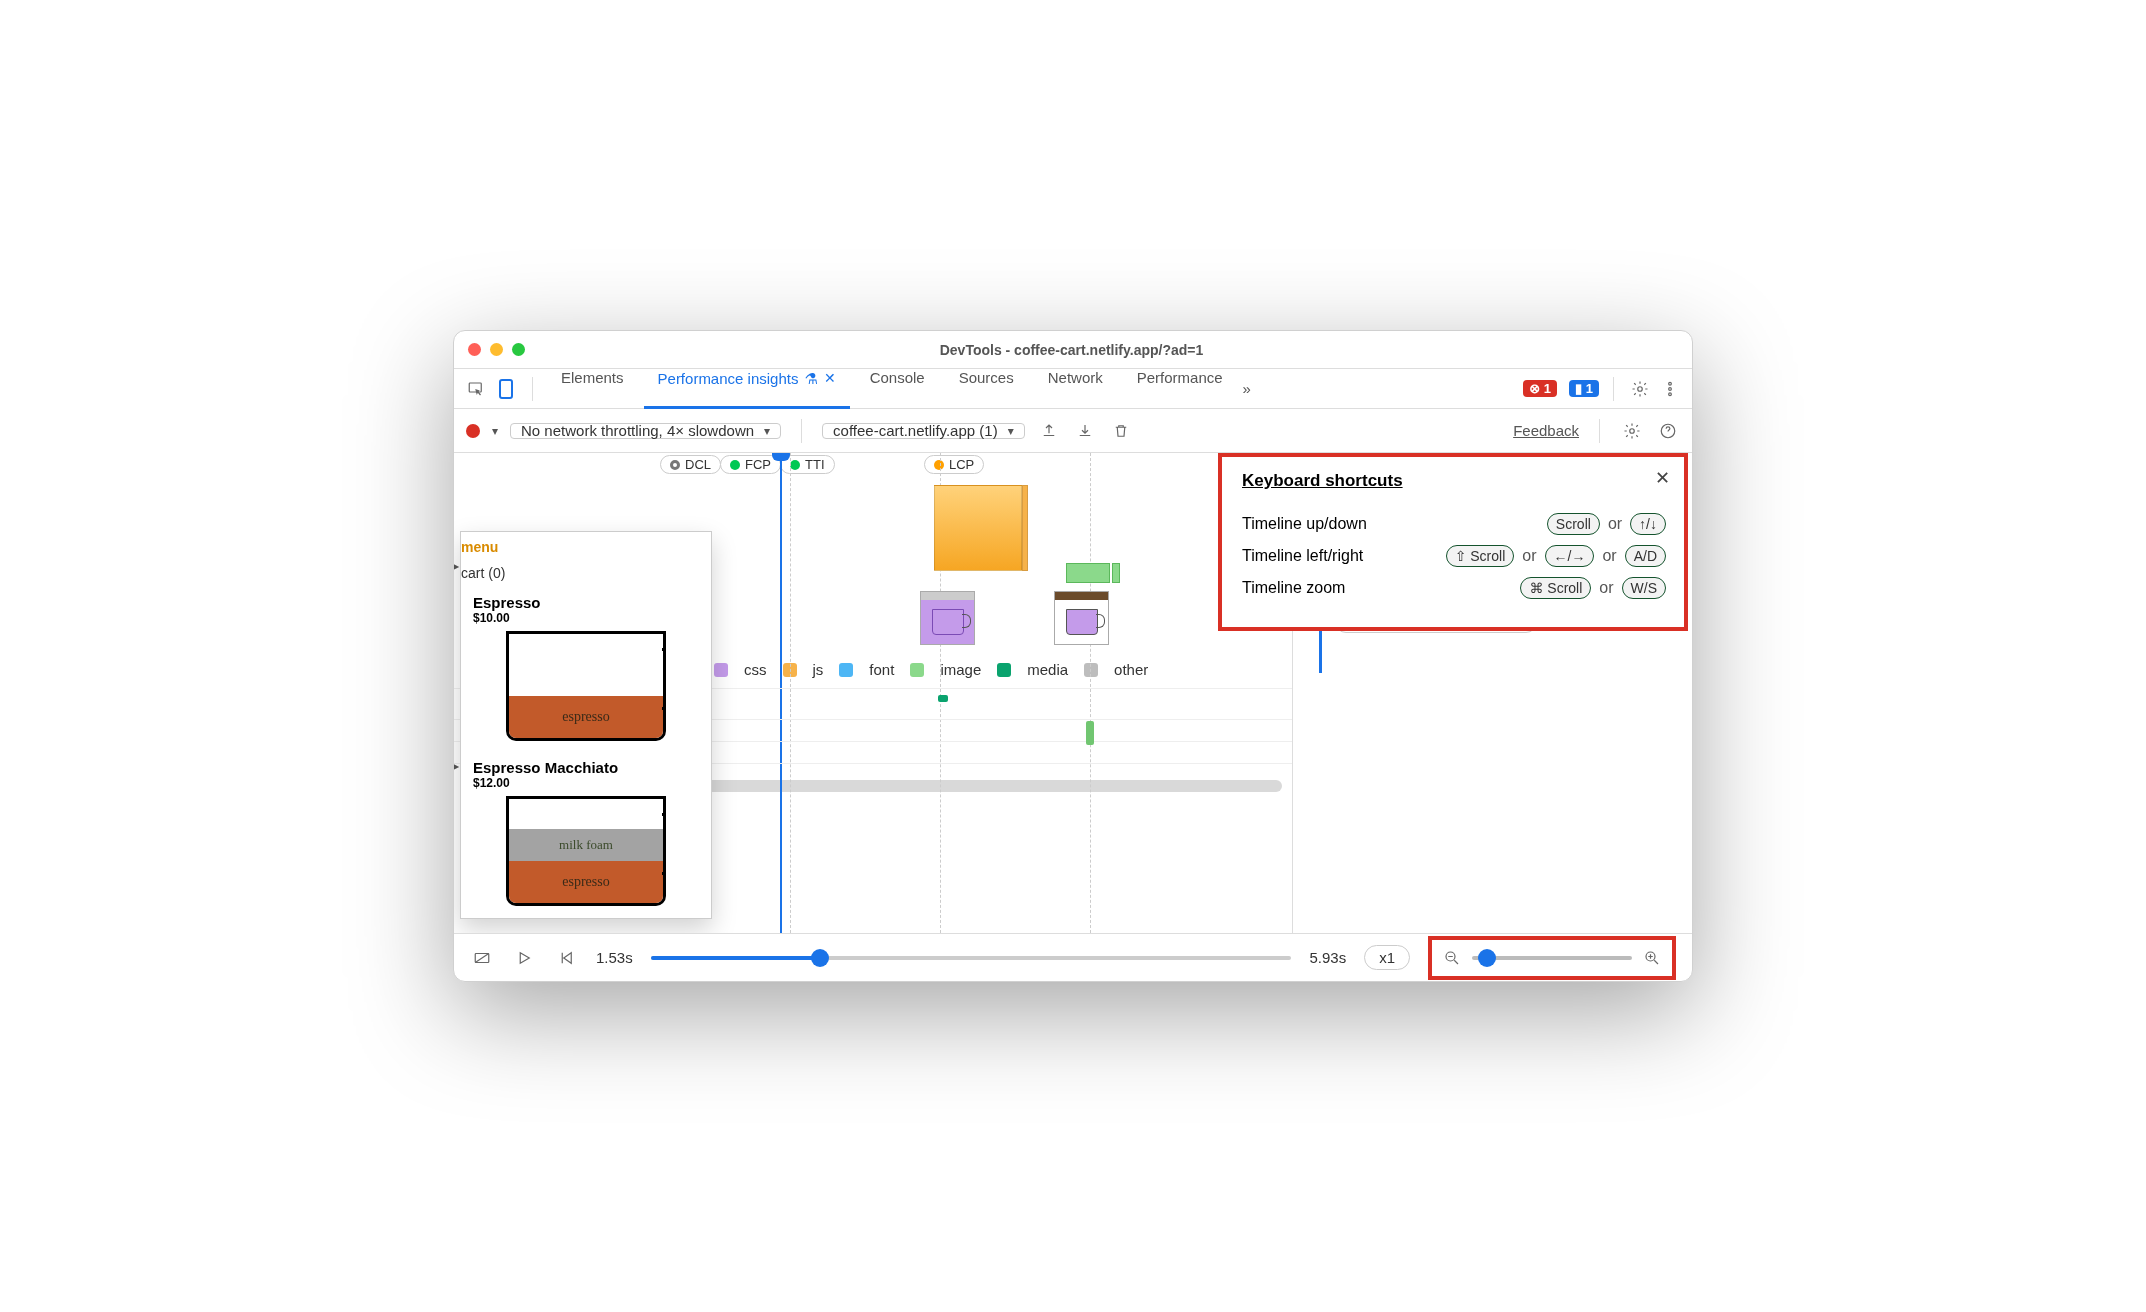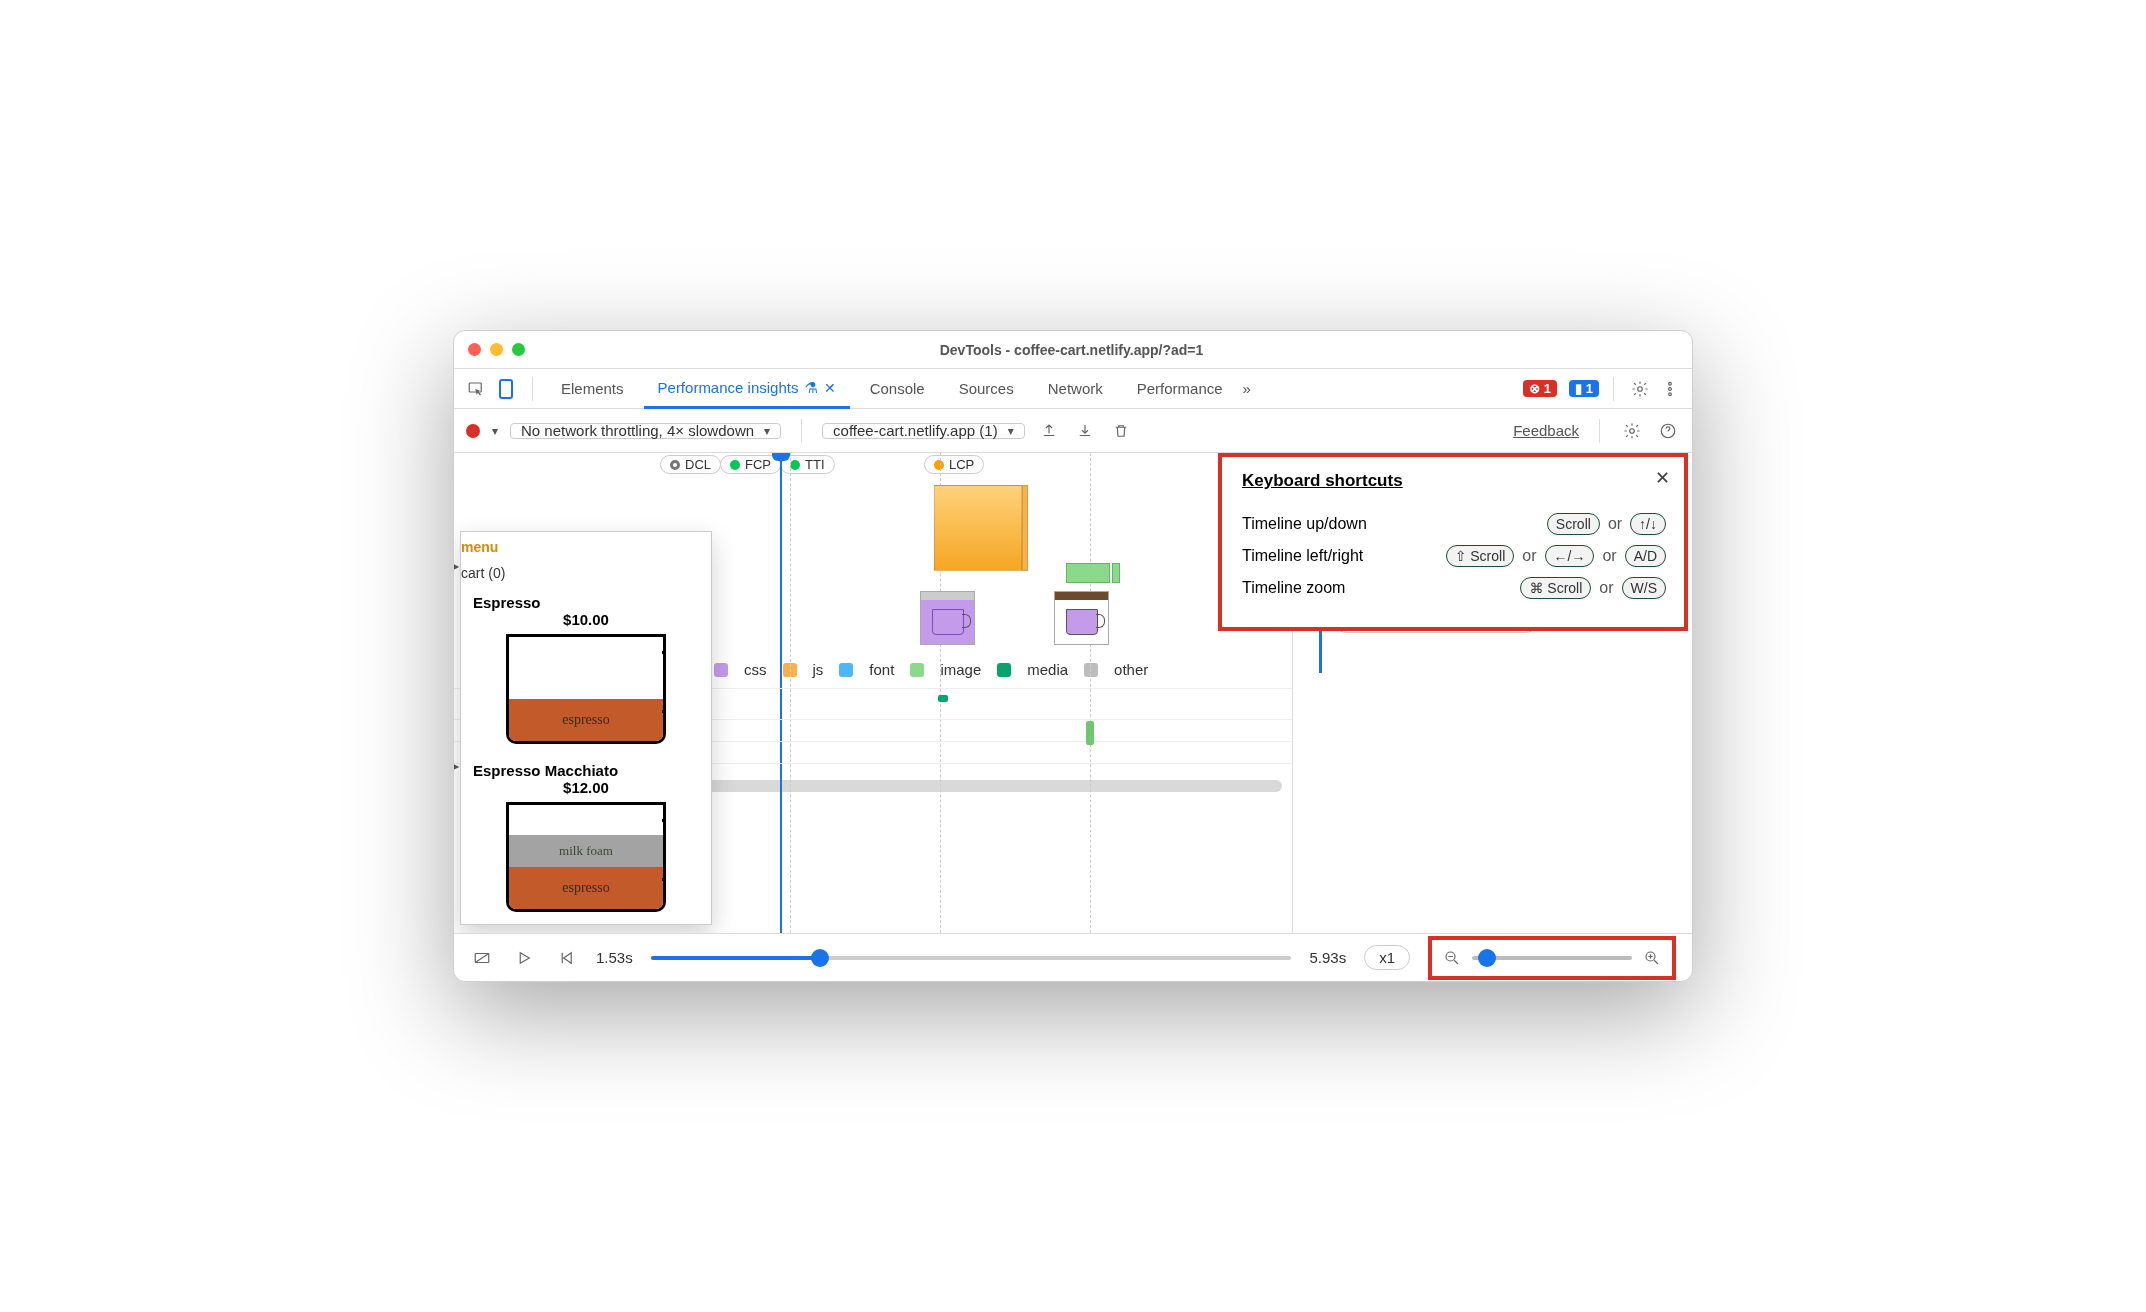--- a/index.html
+++ b/index.html
@@ -11,21 +11,21 @@
   .titlebar { height: 38px; display: flex; align-items: center; padding: 0 14px; border-bottom: 1px solid #ddd; }
   .traffic { display: flex; gap: 9px; }
   .light { width: 13px; height: 13px; border-radius: 50%; }
   .red { background: #ff5f57; }
   .yellow { background: #febc2e; }
   .green { background: #28c840; }
   .tbtitle { flex: 1; text-align: center; font-weight: 600; color: #555; font-size: 14px; }
 
   
   .tabsbar { display:flex; align-items:center; height:40px; border-bottom:1px solid #ddd; padding:0 10px; gap:6px; font-size:15px; color:#555; }
-  .tab { padding: 0 14px; height:100%; display:flex; align-items:center; gap:6px; cursor:pointer; }
+  .tab { padding: 0 14px; height:100%; display:flex; align-items:flex-start; gap:6px; cursor:pointer; }
   .tab.active { color:#1a73e8; border-bottom:3px solid #1a73e8; margin-bottom:-1px; font-weight:500; }
   .badge { font-size:13px; padding:1px 6px; border-radius:4px; font-weight:600; }
   .badge-err { background:#d93025; color:#fff;}
   .badge-info{ background:#1a73e8; color:#fff;}
   .sep { width:1px; height:24px; background:#ddd; margin:0 8px; }
   .iconbtn { width:24px; height:24px; display:flex; align-items:center; justify-content:center; color:#666; cursor:pointer; }
   .iconbtn svg { width:18px; height:18px; stroke:currentColor; fill:none; stroke-width:1.6; }
 
   
   .secondbar { display:flex; align-items:center; height:44px; border-bottom:1px solid #ddd; padding:0 12px; gap:12px; font-size:15px; color:#333; }
@@ -106,21 +106,21 @@
   .keys{display:flex; align-items:center; gap:8px;}
   .kbd{ border:1px solid #14532d; border-radius:11px; background:#f3f3f3; padding:2px 8px; font-size:14px; color:#333; font-family:inherit;}
   .or{color:#555;}
 
   
   .preview-card{ position:absolute; top:78px; left:6px; width:252px; background:#fff; border:1px solid #ccc; box-shadow:0 10px 24px rgba(0,0,0,.18); z-index:15; }
   .pv-tabs{ display:flex; justify-content:center; gap:10px; font-size:14px; padding:7px 0; color:#333;flex-direction:column;}
   .pv-tabs .m{ color:#d98b00; font-weight:700;}
   .pv-item{ padding:6px 12px 12px 12px; font-family:Georgia, serif;}
   .pv-name{ font-weight:700; font-size:15px;}
-  .pv-price{ font-size:15px; font-weight:700; margin-bottom:6px;text-align:center;}
+  .pv-price{ font-size:12px; font-weight:700; margin-bottom:6px;}
   .cup-lg{ width:160px; height:110px; border:3.5px solid #000; border-radius:0 0 10px 10px; margin:6px auto 0 auto; position:relative; background:#fff; overflow:hidden;}
   .cup-lg:after{content:""; position:absolute; right:-34px; top:14px; width:32px; height:56px; border:3.5px solid #000; border-left:none; border-radius:0 34px 34px 0;}
   .fill-esp{position:absolute; left:0; right:0; bottom:0; height:42px; background:#c25a2a; display:flex; align-items:center; justify-content:center; font-family:Georgia,serif; font-size:14px; color:#3a2a18;}
   .fill-foam{position:absolute; left:0; right:0; bottom:42px; height:32px; background:#a3a3a3; display:flex; align-items:center; justify-content:center; font-family:Georgia,serif; font-size:13px; color:#3a4a2a;}
 
   .mobile-ico{ border:2px solid #1a73e8; border-radius:3px; width:14px; height:20px; display:inline-block;}
 </style>
 </head>
 <body>
 

